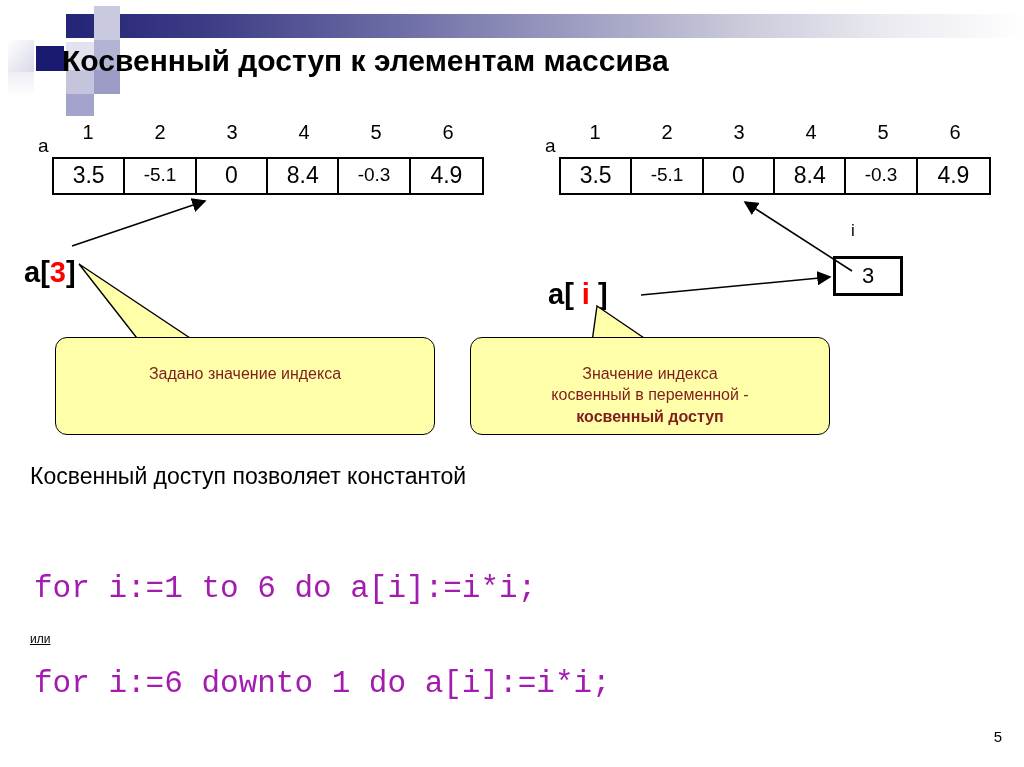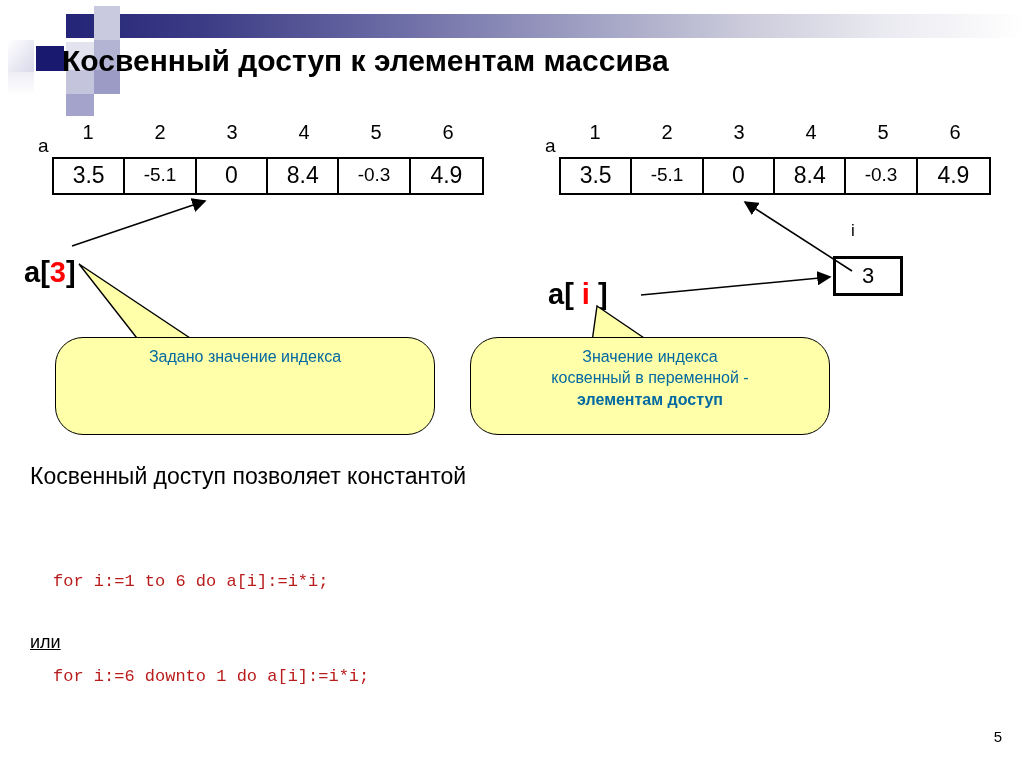--- a/index.html
+++ b/index.html
@@ -108,25 +108,25 @@
     white-space: nowrap;
   }
   .expr .hl { color: #ff0000; }
 
   
   .callout {
     position: absolute;
     box-sizing: border-box;
     background: #ffffaa;
     border: 1.5px solid #000;
-    border-radius: 28px;
+    border-radius: 12px;
     text-align: center;
     font-size: 16px;
-    color: #0369a1;
-    padding-top: 8px;
+    color: #7f1d1d;
+    padding-top: 25px;
     line-height: 1.33;
   }
   .callout b { font-weight: bold; }
 
   
   .body-line {
     position: absolute;
     font-size: 23px;
     color: #000;
     line-height: 1;
@@ -134,29 +134,28 @@
   }
   .body-line.accent {
     color: #cc3300;
     font-weight: bold;
   }
   .body-line.accent .tail { color: #000; font-weight: bold; }
 
   .code {
     position: absolute;
     font-family: "Liberation Mono", "DejaVu Sans Mono", monospace;
-    font-size: 17px;
-    color: #b91c1c;
+    font-size: 31px;
+    color: #a21caf;
     line-height: 1;
     white-space: pre;
-    margin-left: 19px;
   }
   .word-or {
     position: absolute;
-    font-size: 18px;
+    font-size: 12px;
     color: #000;
     line-height: 1;
     text-decoration: underline;
   }
 
   .pagenum {
     position: absolute;
     right: 22px;
     bottom: 22px;
     font-size: 15px;
@@ -260,21 +259,21 @@
     <polygon points="597,306 650,342 592,342" fill="#ffffaa" stroke="#000" stroke-width="1.4"></polygon>
   </svg>
 
   <div class="callout" style="left:55px;top:337px;width:380px;height:98px;">
     <div>Задано значение индекса</div>
   </div>
 
   <div class="callout" style="left:470px;top:337px;width:360px;height:98px;">
     <div>Значение индекса</div>
     <div>косвенный в переменной -</div>
-    <div><b>элементам доступ</b></div>
+    <div><b>косвенный доступ</b></div>
   </div>
 
   <div class="body-line" style="left:30px;top:465px;">Косвенный доступ позволяет константой</div>
 
   <div class="code" style="left:34px;top:573px;">for i:=1 to 6 do a[i]:=i*i;</div>
   <div class="word-or" style="left:30px;top:633px;">или</div>
   <div class="code" style="left:34px;top:668px;">for i:=6 downto 1 do a[i]:=i*i;</div>
 
   <div class="pagenum">5</div>
 

